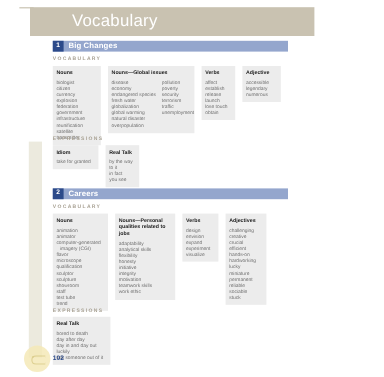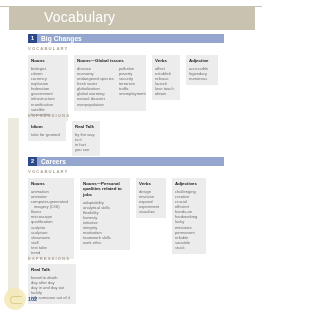--- a/index.html
+++ b/index.html
@@ -13,20 +13,21 @@
     background: #ffffff;
     font-family: "Liberation Sans", sans-serif;
     -webkit-font-smoothing: antialiased;
   }
   .page {
     position: relative;
     width: 262px;
     height: 314px;
     background: #ffffff;
     overflow: hidden;
+    margin-left: 16px;
   }
 
   
   .margin-band {
     position: absolute;
     left: 8px;
     top: 118px;
     width: 11px;
     height: 180px;
     background: #eceade;

